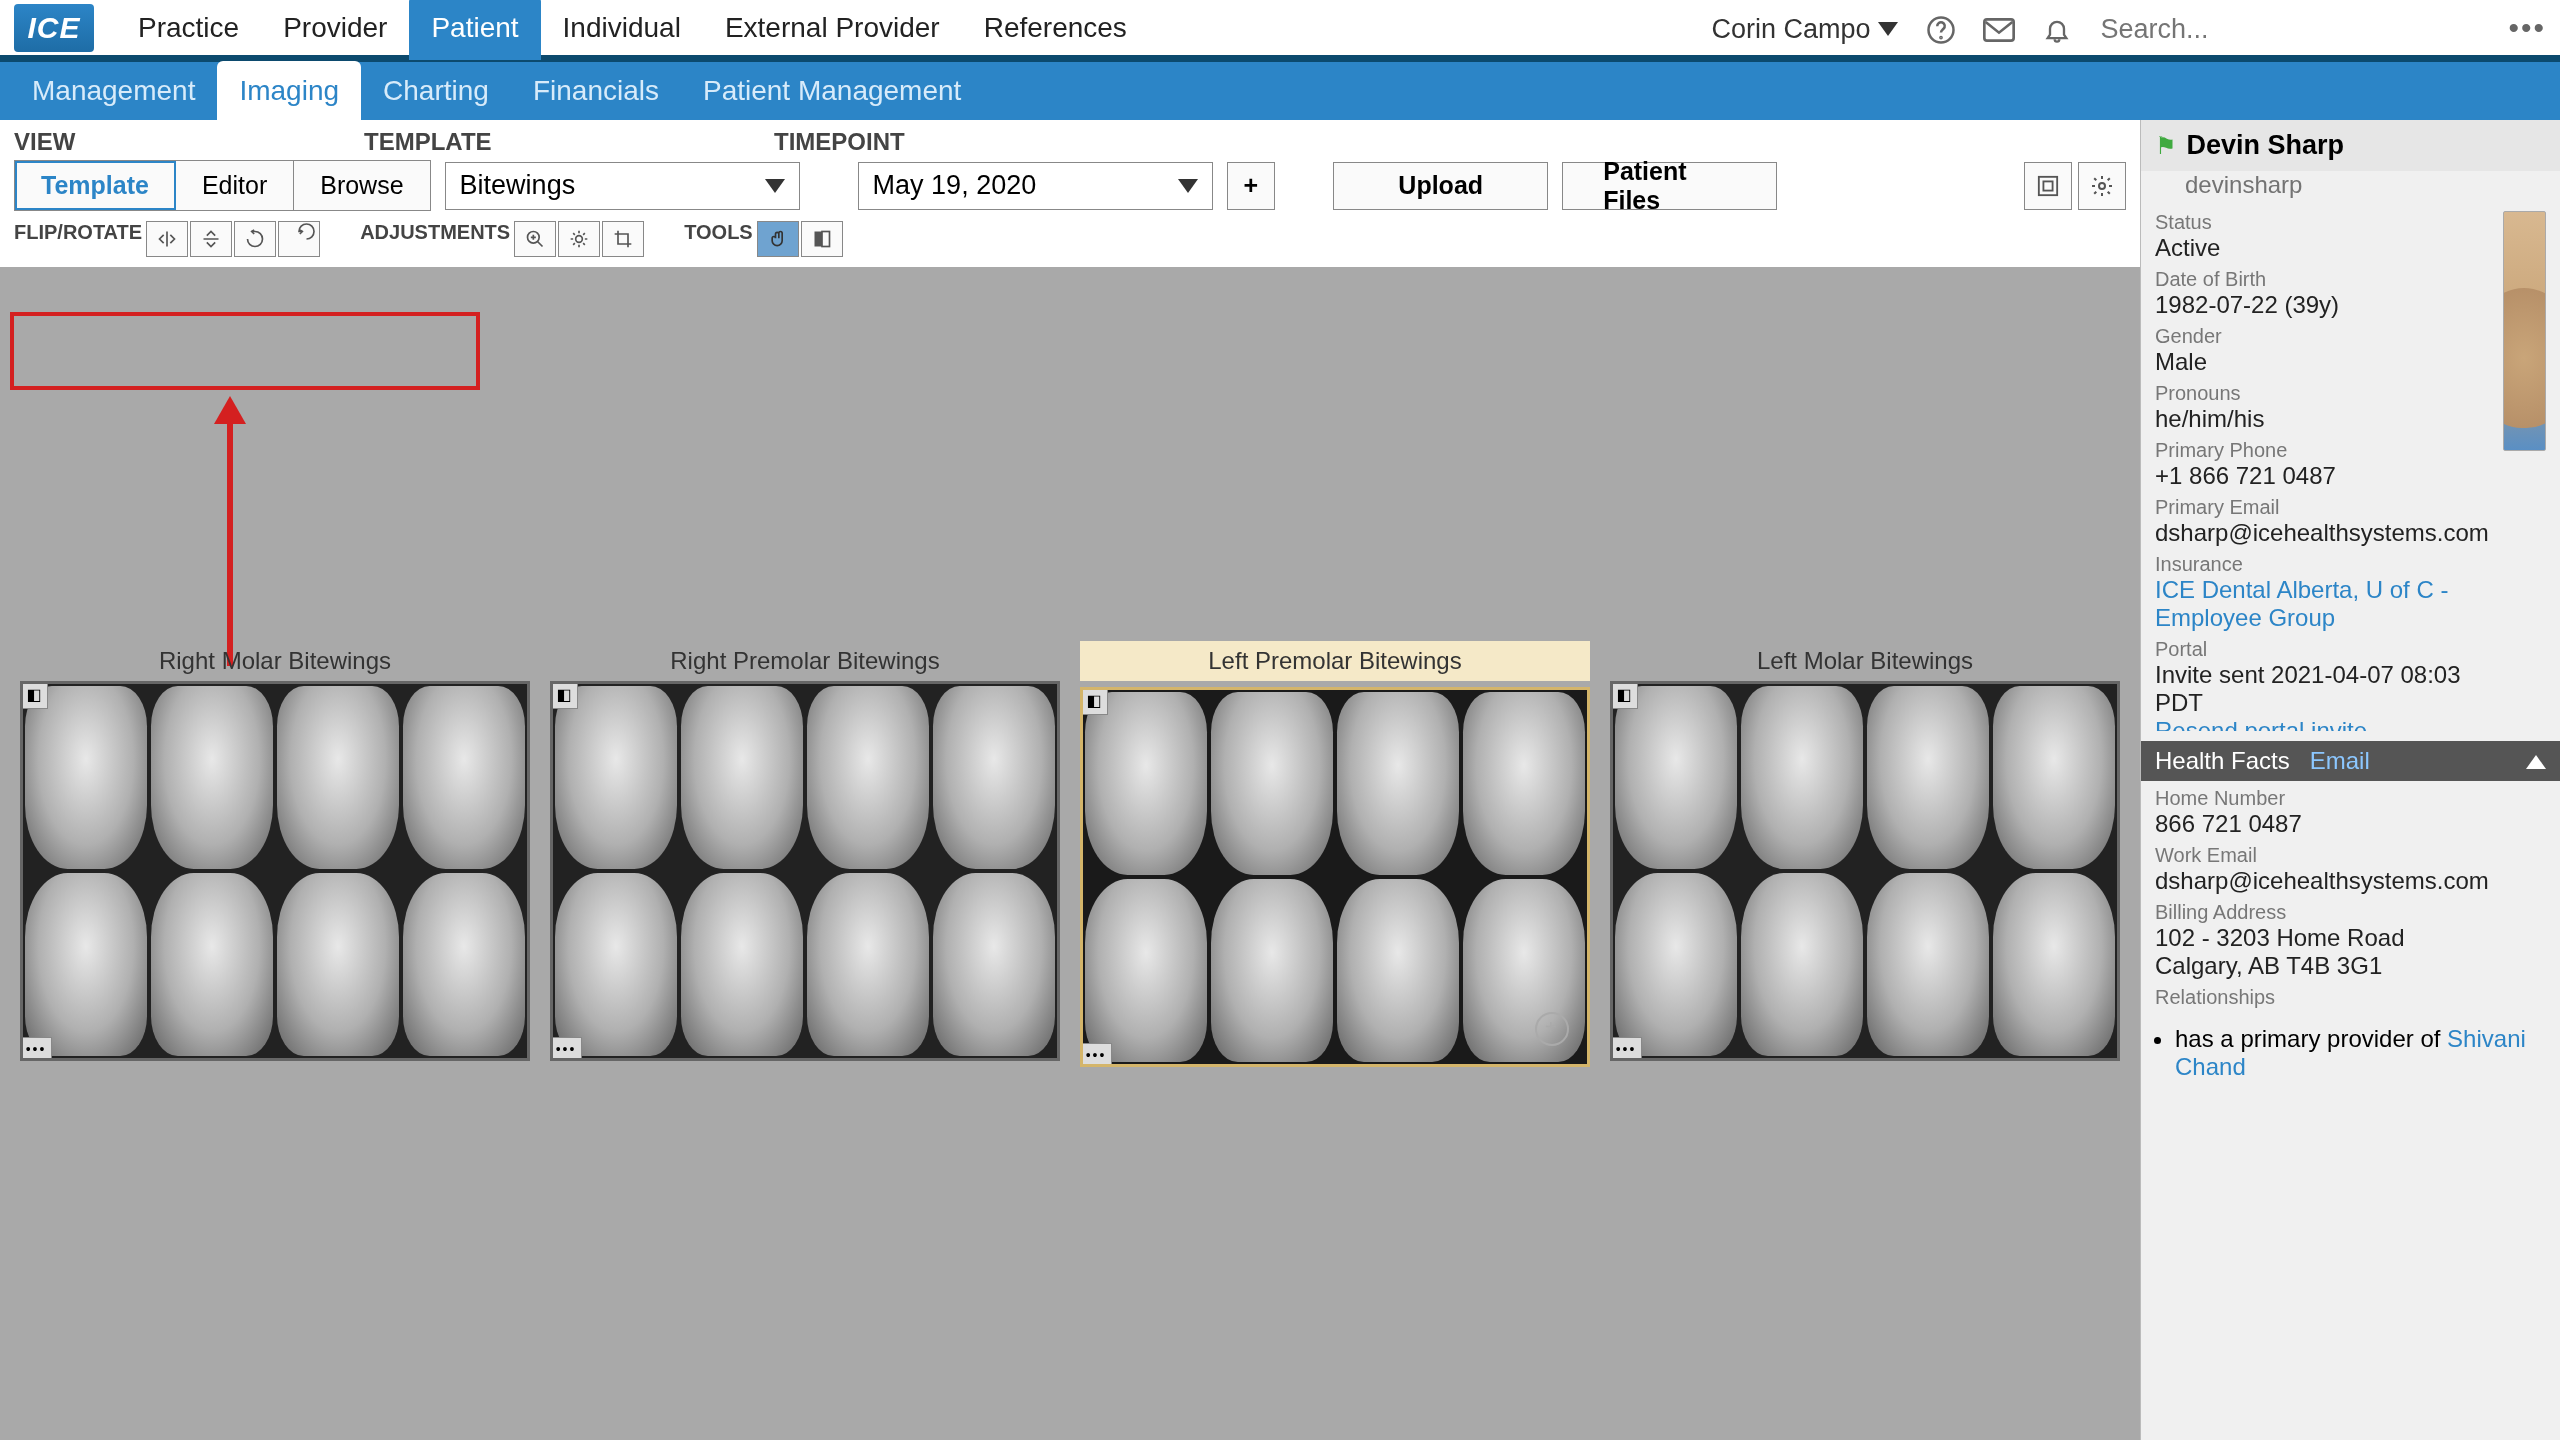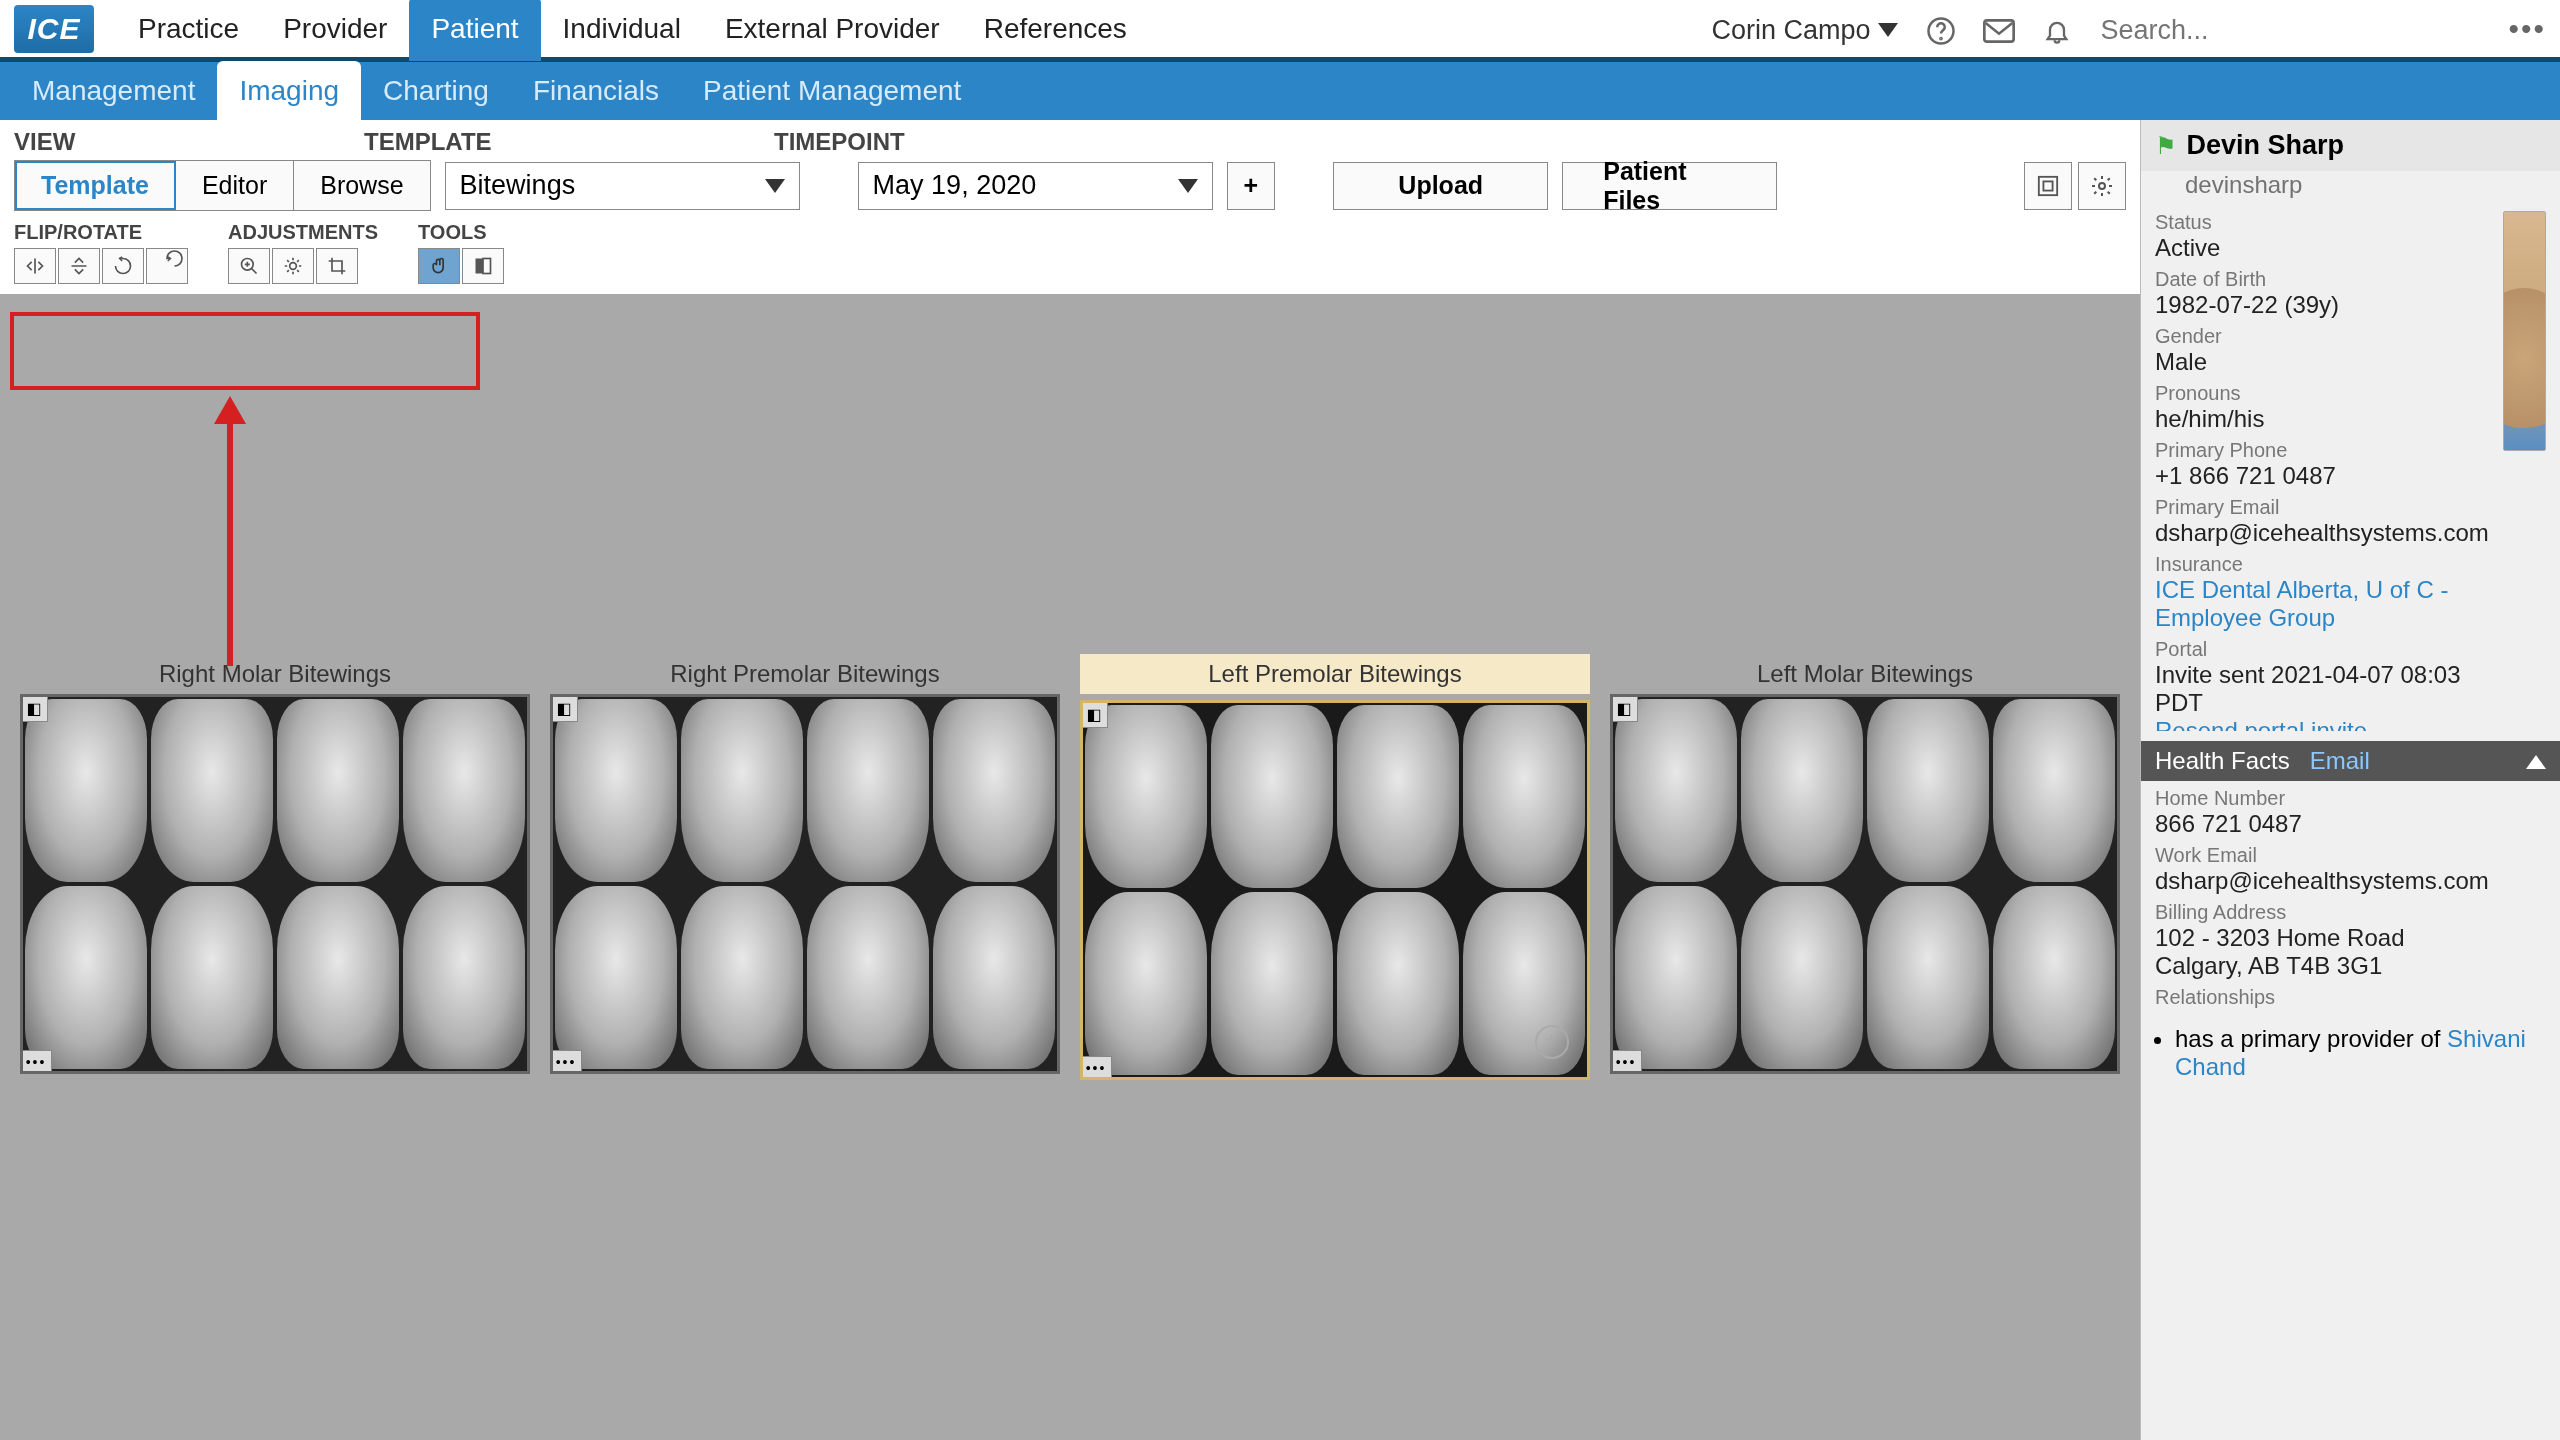--- a/index.html
+++ b/index.html
@@ -1,18 +1,18 @@
 <!DOCTYPE html>
 <html><head>
 <meta charset="utf-8">
 <style>
 *{box-sizing:border-box;margin:0;padding:0;font-family:-apple-system,BlinkMacSystemFont,"Segoe UI",Arial,sans-serif}
 body{width:2560px;height:1440px;overflow:hidden;background:#fff;transform-origin:top left}
 .app{display:flex;flex-direction:column;height:100%}
-.topbar{display:flex;align-items:center;height:62px;border-bottom:5px solid #0c4a6e;padding:0 14px}
+.topbar{display:flex;align-items:center;height:62px;border-bottom:7px solid #0c4a6e;padding:0 14px}
 .logo{width:80px;height:48px;background:linear-gradient(#2c85c7,#1e6da6);border-radius:4px;color:#fff;font-weight:900;font-style:italic;font-size:30px;display:flex;align-items:center;justify-content:center;letter-spacing:1px;margin-right:22px}
 .topnav{display:flex;align-items:flex-start;gap:0}
 .topnav-item{padding:16px 22px;font-size:28px;color:#222;cursor:pointer}
 .topnav-item.active{background:#2c85c7;color:#fff;border-radius:6px 6px 0 0}
 .topbar-right{margin-left:auto;display:flex;align-items:flex-end;gap:28px}
 .user-drop{font-size:27px;color:#333;display:flex;align-items:center;gap:8px}
 .top-icon{width:30px;height:30px;color:#666;display:flex;align-items:center;justify-content:center;font-size:30px}
 .search-in{width:380px;font-size:27px;color:#999;border:none;outline:none}
 .more-dots{font-size:30px;color:#666;letter-spacing:2px}
 .subnav{background:#2c85c7;height:58px;display:flex;align-items:center;padding:0 10px;gap:0}
@@ -25,21 +25,21 @@
 .tb-label{font-size:24px;font-weight:700;color:#444}
 .tb-row2{display:flex;align-items:center;gap:14px;margin-top:4px}
 .seg{display:flex;border:1px solid #888}
 .seg-btn{padding:10px 26px;font-size:25px;background:#fafafa;border-right:1px solid #888;cursor:pointer}
 .seg-btn:last-child{border-right:none}
 .seg-btn.active{color:#2c85c7;outline:2px solid #2c85c7;outline-offset:-2px;font-weight:600}
 .dd{border:1px solid #888;background:#fff;height:48px;display:flex;align-items:center;padding:0 14px;font-size:27px;position:relative;cursor:pointer}
 .dd .caret{margin-left:auto}
 .btn{border:1px solid #888;background:#fafafa;height:48px;padding:0 40px;font-size:25px;font-weight:600;cursor:pointer;display:flex;align-items:center}
 .tb-row3{display:flex;gap:40px;margin-top:10px;padding-bottom:10px}
-.tools-group{display:flex;flex-direction:column;gap:4px}
+.tools-group{display:flex;flex-direction:row;gap:4px}
 .tools-label{font-size:20px;font-weight:700;color:#444}
 .tools-btns{display:flex;gap:2px}
 .tool-btn{width:42px;height:36px;border:1px solid #888;background:#fafafa;display:flex;align-items:center;justify-content:center;font-size:20px;cursor:pointer}
 .tool-btn.active{background:#6fa3d0}
 .red-box{position:absolute;border:4px solid #d42020;pointer-events:none}
 .red-arrow{position:absolute;pointer-events:none}
 .imaging-area{flex:1;position:relative;display:flex;align-items:center;justify-content:center;gap:20px;padding:0 20px}
 .xray-slot{display:flex;flex-direction:column;align-items:center;width:510px}
 .xray-title{font-size:24px;color:#333;margin-bottom:6px}
 .xray-img{width:100%;height:380px;background:#222;border:3px solid #666;position:relative;overflow:hidden}

